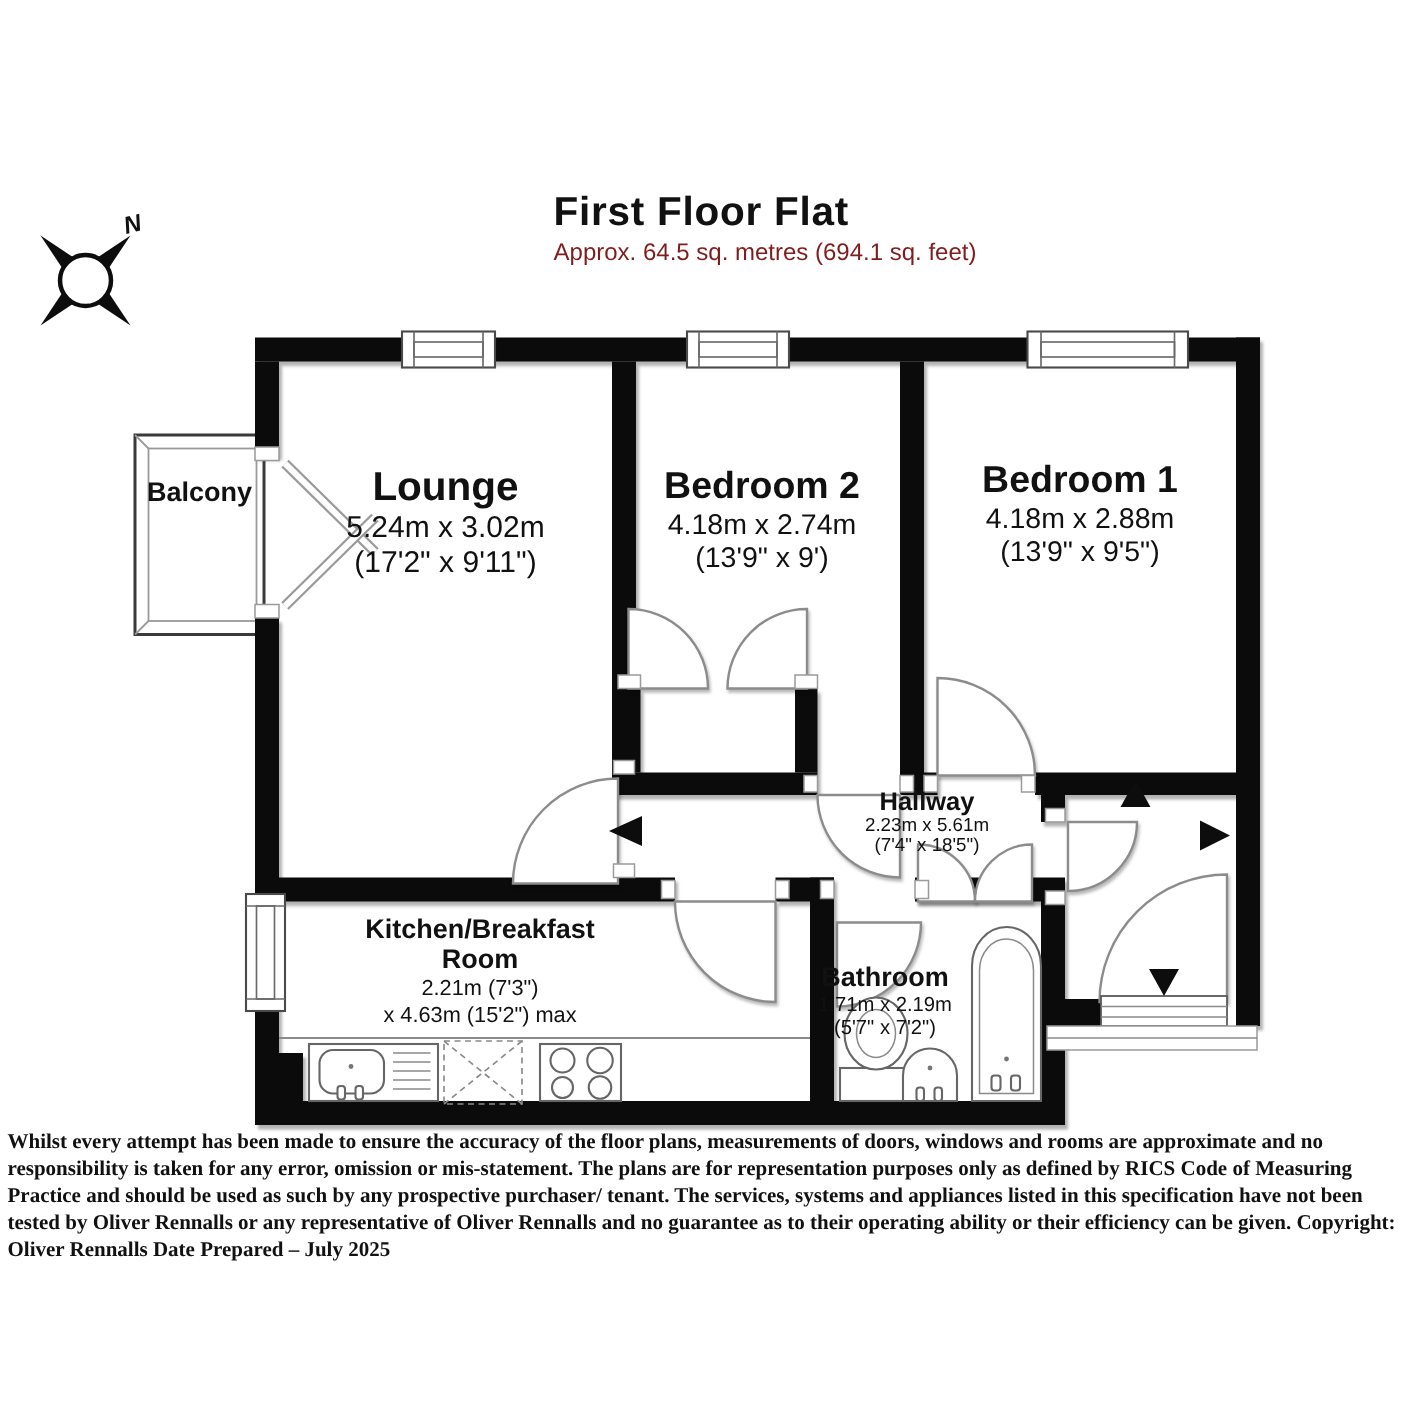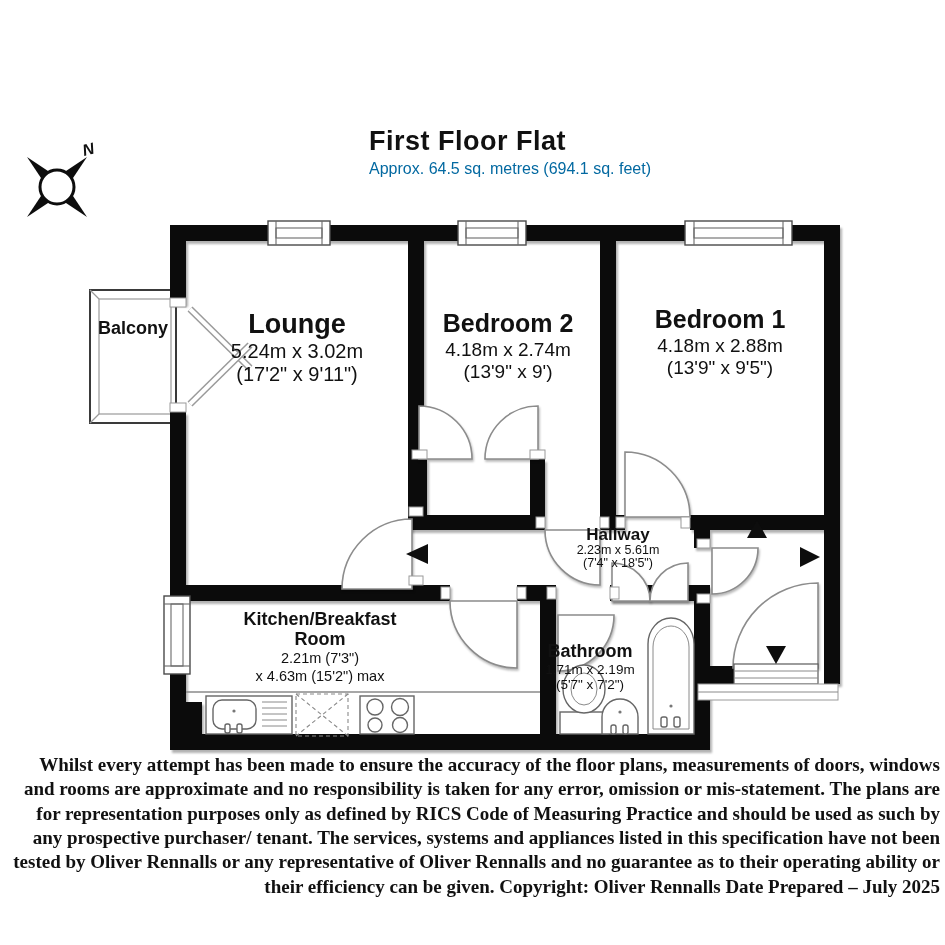--- a/index.html
+++ b/index.html
@@ -1,24 +1,24 @@
 <!DOCTYPE html>
 <html><head>
 <meta charset="utf-8">
 <style>
   html,body{margin:0;padding:0;background:#ffffff;}
   .page{position:relative;width:945px;height:945px;background:#fff;overflow:hidden;
         font-family:"Liberation Sans", sans-serif;}
   .titleblock{position:absolute;left:510px;top:126px;transform:translateX(-50%);
         white-space:nowrap;}
   .titleblock h1{margin:0;font-size:27px;font-weight:bold;color:#111;letter-spacing:.5px;}
-  .titleblock .sub{margin-top:3px;font-size:16px;color:#0369a1;}
+  .titleblock .sub{margin-top:3px;font-size:16px;color:#7f1d1d;}
   .disclaimer{position:absolute;left:50%;top:753px;transform:translateX(-50%);
-        width:935px;text-align:right;font-family:"Liberation Serif", serif;
-        font-weight:bold;font-size:19px;line-height:1.28;color:#111;}
+        width:935px;text-align:left;font-family:"Liberation Serif", serif;
+        font-weight:bold;font-size:14px;line-height:1.28;color:#111;}
   svg{position:absolute;left:0;top:0;}
   .walls{fill:#0b0b0b;filter:drop-shadow(2px 3px 1.2px rgba(0,0,0,.30));}
   .thin{fill:none;stroke:#3a3a3a;stroke-width:2;}
   .thin2{fill:none;stroke:#9a9a9a;stroke-width:1.2;}
   .door{fill:#ffffff;stroke:#8c8c8c;stroke-width:1.6;
         filter:drop-shadow(1.5px 2px 1px rgba(0,0,0,.28));}
   .jamb{fill:#ffffff;stroke:#9a9a9a;stroke-width:1;}
   .win{fill:#ffffff;stroke:#4a4a4a;stroke-width:1.4;}
   .winbar{fill:none;stroke:#6a6a6a;stroke-width:1.1;}
   .fix{fill:#ffffff;stroke:#666;stroke-width:1.4;}

